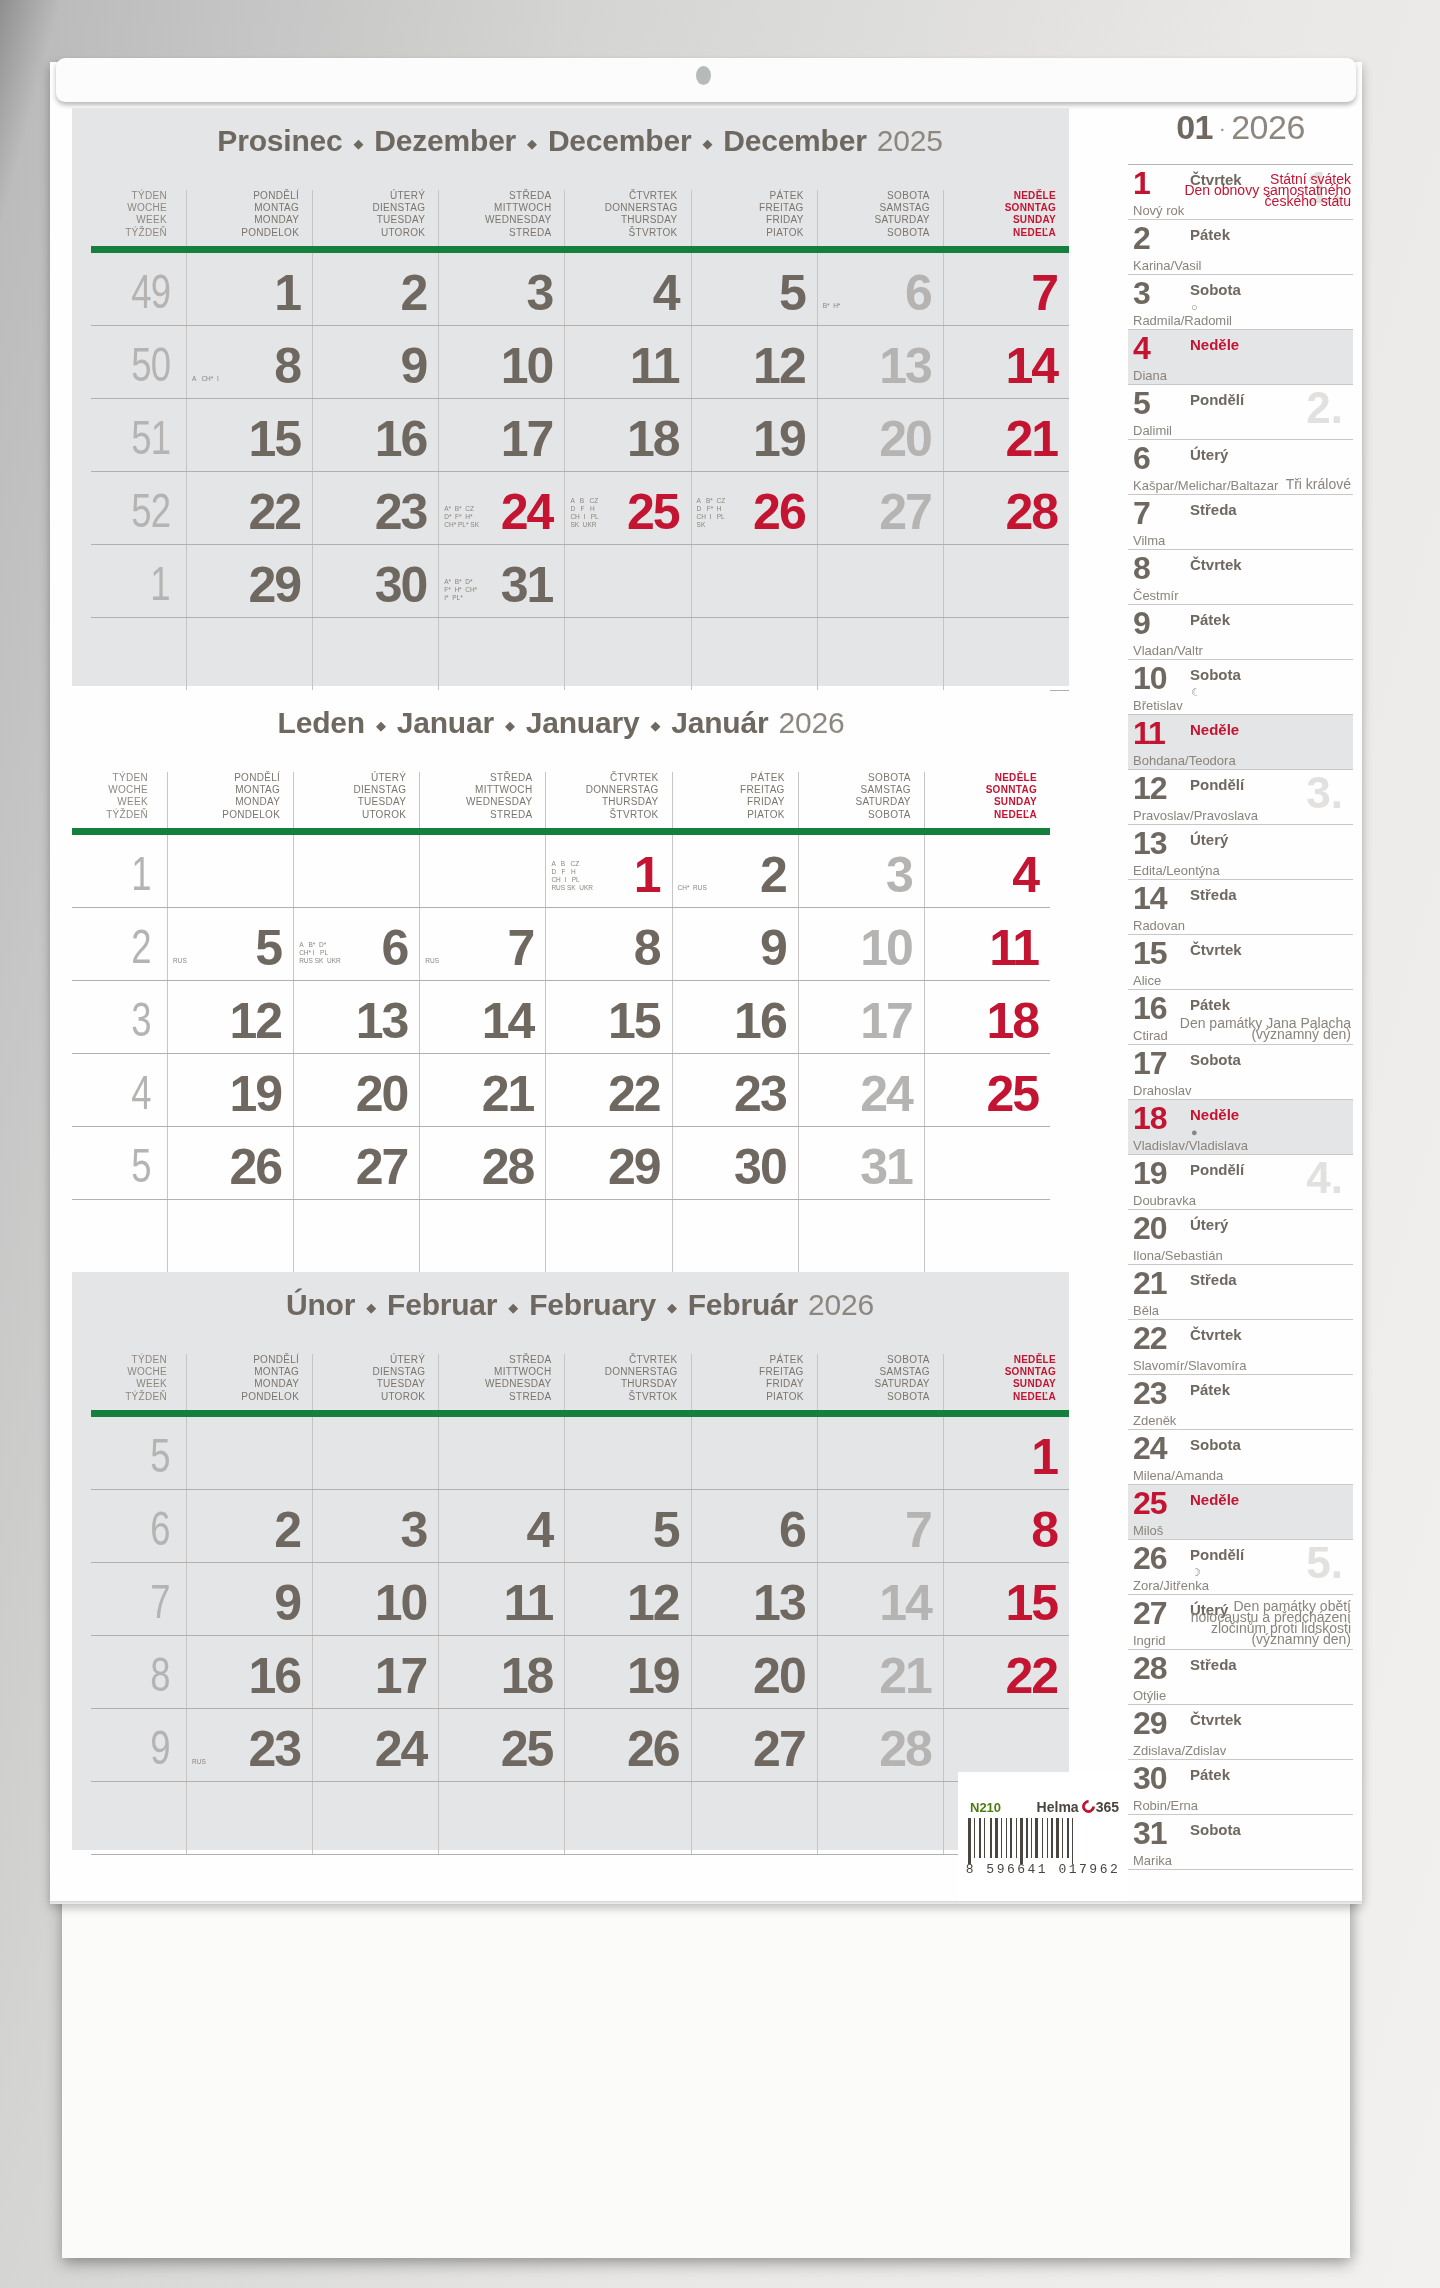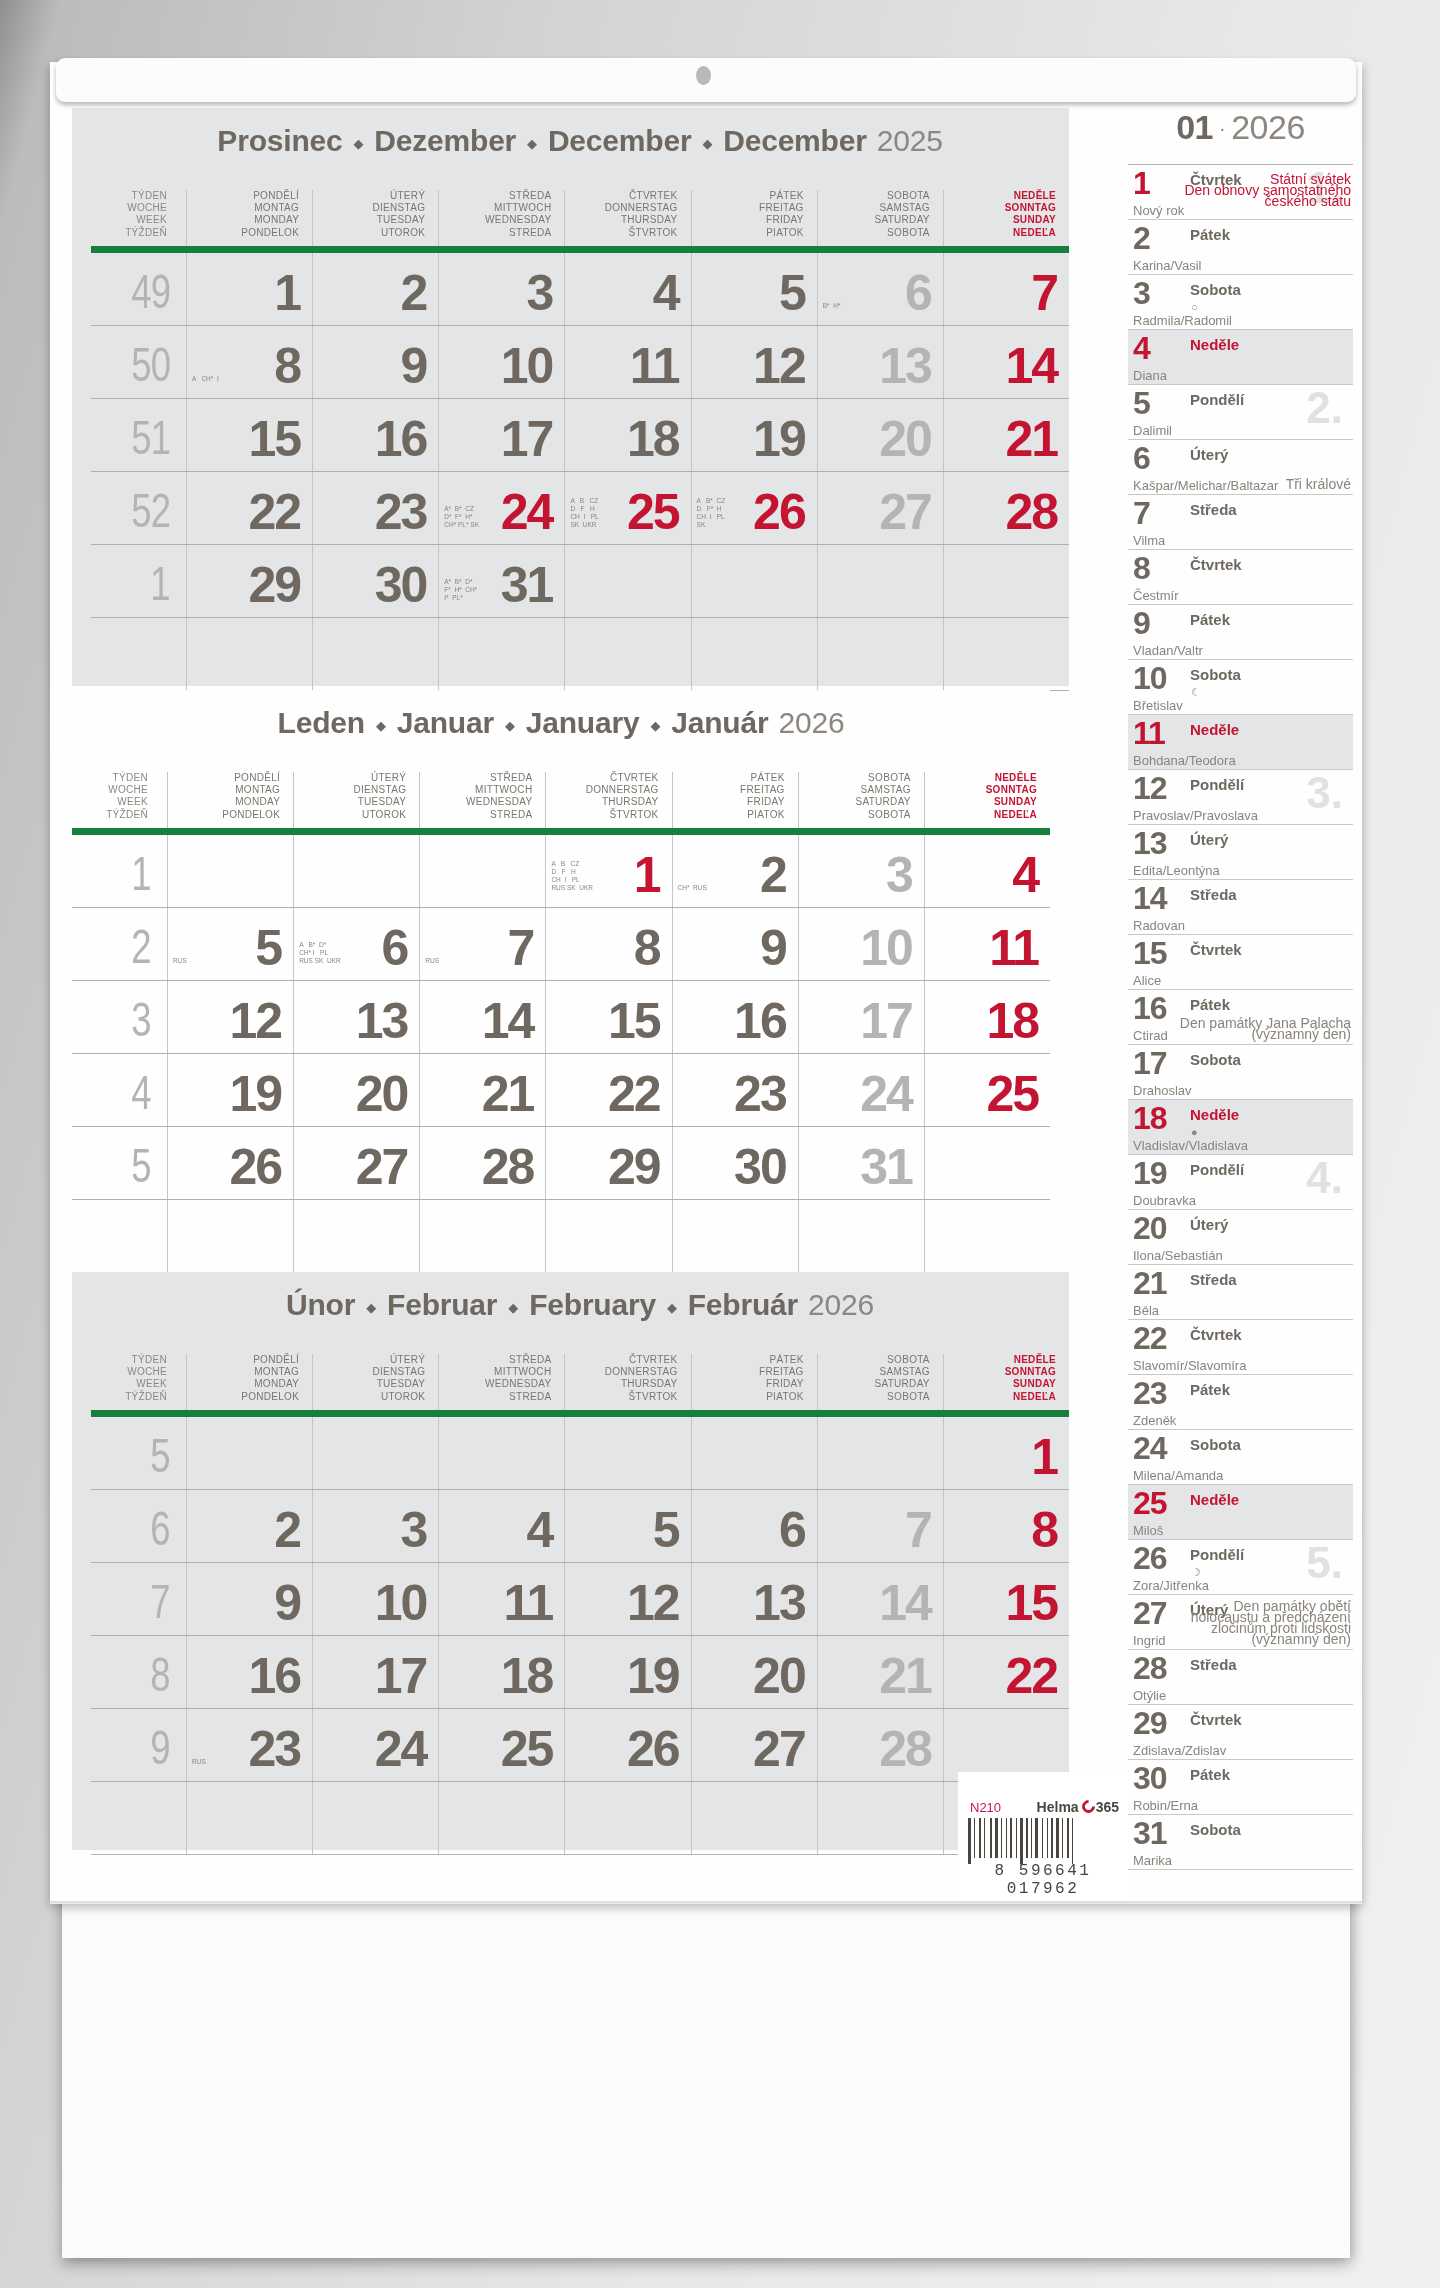--- a/index.html
+++ b/index.html
@@ -59,28 +59,28 @@
   .smoon{position:absolute;left:63px;top:26px;font-size:11px;color:#8b857d;z-index:2;}
   .snames{position:absolute;left:5px;bottom:1px;font-size:13px;color:#8a847c;white-space:nowrap;z-index:2;}
   .sghost{position:absolute;right:10px;top:1px;font-size:44px;line-height:1;font-weight:bold;color:#e2e1df;z-index:1;}
   .snotes{position:absolute;right:2px;bottom:4px;font-size:14px;line-height:11px;text-align:right;
           color:#8a847c;z-index:2;white-space:pre-line;}
   .snotes.red{color:#c31432;bottom:auto;top:9px;}
 
   
   .bcbox{position:absolute;left:958px;top:1772px;width:170px;height:129px;background:#fff;z-index:5;}
   .bcbrand{display:flex;justify-content:space-between;align-items:baseline;padding:27px 9px 3px 12px;}
-  .bc-code{font-size:13px;font-weight:normal;color:#be185d;}
+  .bc-code{font-size:13px;font-weight:bold;color:#4d7c0f;}
   .bc-helma{font-size:14px;font-weight:bold;color:#4a453f;white-space:nowrap;}
   .logo-dot{display:inline-block;width:7px;height:7px;border:3px solid #c31432;border-top-color:transparent;
             border-radius:50%;transform:rotate(45deg);margin:0 1px -1px 3px;}
   .bars{height:46px;margin:0 10px;display:flex;align-items:flex-start;}
   .bars div{background:#4a453f;height:40px;margin-right:1px;flex:none;}
   .bars div.g{height:46px;}
-  .bcdigits{font-size:16px;color:#4a453f;text-align:center;letter-spacing:2.5px;margin-top:-2px;
+  .bcdigits{font-size:13px;color:#4a453f;text-align:center;letter-spacing:2.5px;margin-top:-2px;
             font-family:"Liberation Mono","DejaVu Sans Mono",monospace;}
   .sheet-edge{position:absolute;left:50px;top:1901px;width:1312px;height:3px;
               background:linear-gradient(#d8d7d6,#efeeee);}
 </style>
 </head>
 <body>
 
 <div class="backing"></div>
 <div class="sheet"></div>
 <div class="sheet-edge"></div>

